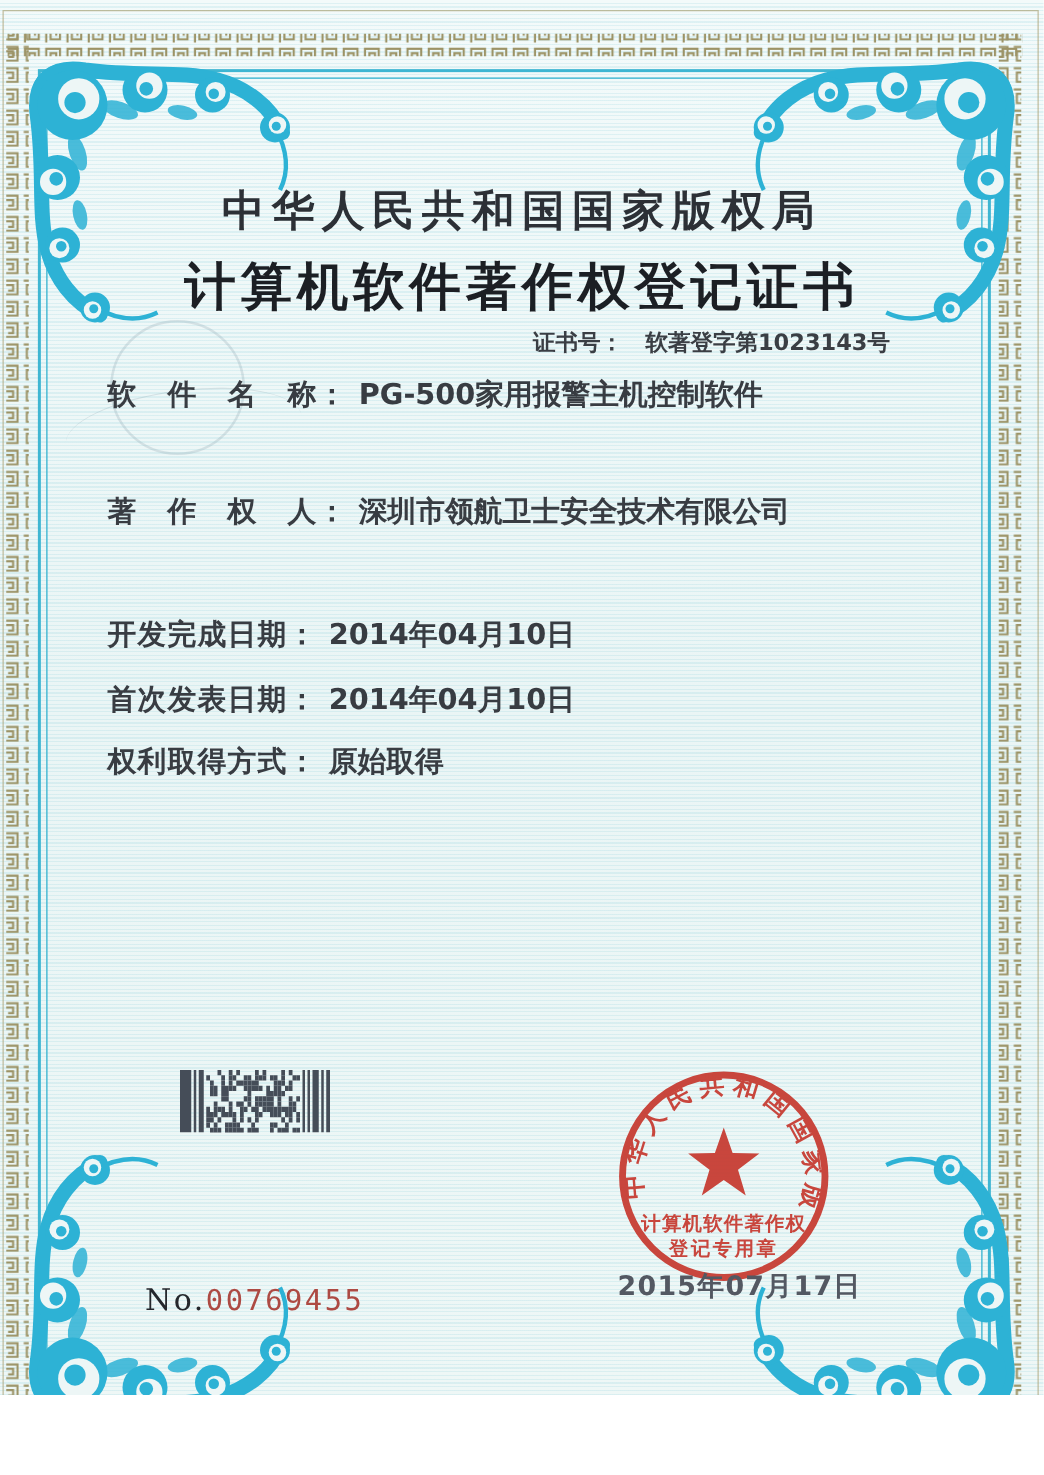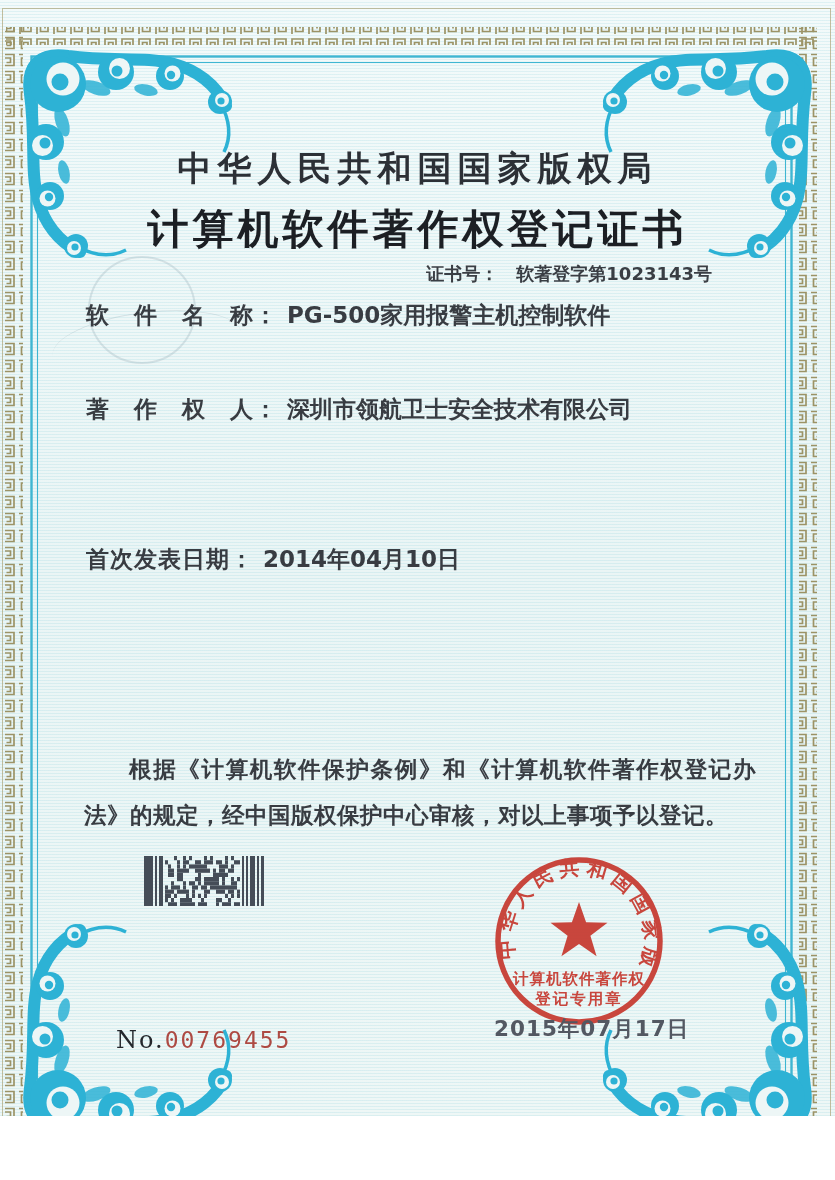--- a/index.html
+++ b/index.html
@@ -138,29 +138,34 @@
   </div>
 
   <div class="field-row" style="top:300px">
     <span class="label">软　件　名　称：</span><span class="value"><span>PG-500家用报警主机控制软件</span></span>
   </div>
 
   <div class="field-row" style="top:394px">
     <span class="label">著　作　权　人：</span><span class="value">深圳市领航卫士安全技术有限公司</span>
   </div>
 
+  <div class="field-row" style="top:492px">
+    <span class="label">开发完成日期：</span><span class="value">2014年04月10日</span>
+  </div>
 
   <div class="field-row" style="top:544px">
     <span class="label">首次发表日期：</span><span class="value">2014年04月10日</span>
   </div>
 
-
-
-
-  <div class="statement">根据《计算机软件保护条例》和《计算机软件著作权登记办法》的规定，经中国版权保护中心审核，对以上事项予以登记。</div>
+  <div class="field-row" style="top:594px">
+    <span class="label">权利取得方式：</span><span class="value">原始取得</span>
+  </div>
+
+
+
 
   <svg class="barcode" viewBox="0 0 120 50">
       <rect x="0" y="0" width="9" height="50" fill="#454d58"></rect>
       <rect x="11" y="0" width="2" height="50" fill="#454d58"></rect>
       <rect x="15" y="0" width="4" height="50" fill="#454d58"></rect>
       <rect x="98" y="0" width="2" height="50" fill="#454d58"></rect>
       <rect x="102" y="0" width="2" height="50" fill="#454d58"></rect>
       <rect x="106" y="0" width="5" height="50" fill="#454d58"></rect>
       <rect x="113" y="0" width="2" height="50" fill="#454d58"></rect>
       <rect x="117" y="0" width="3" height="50" fill="#454d58"></rect>

